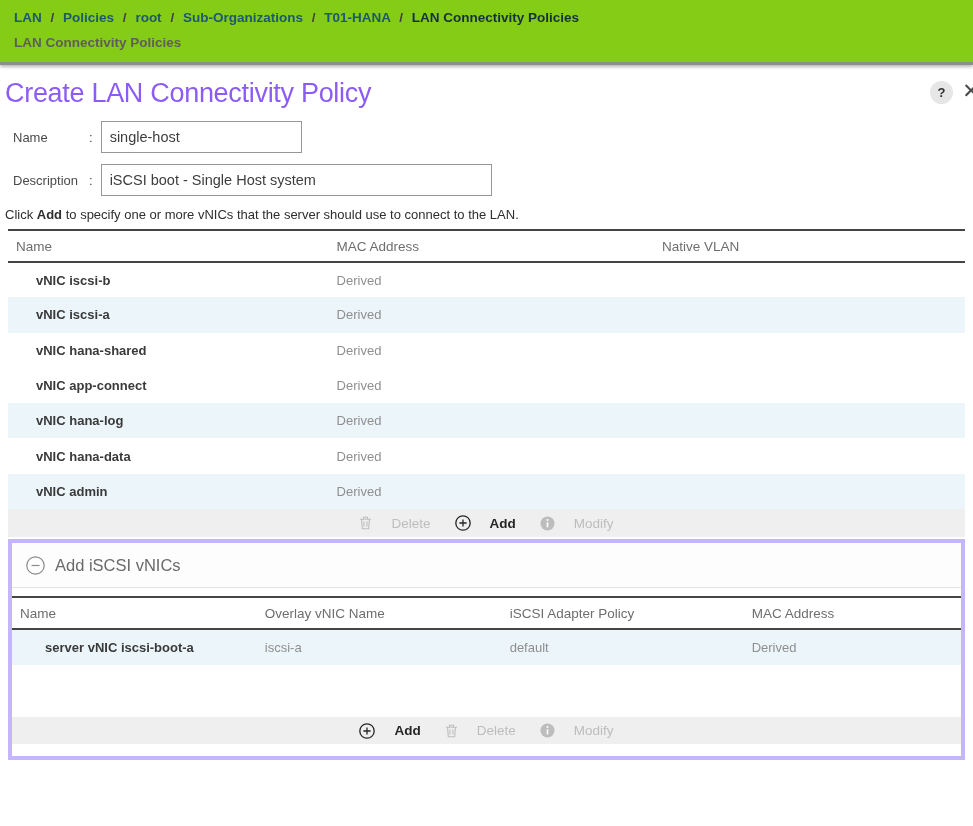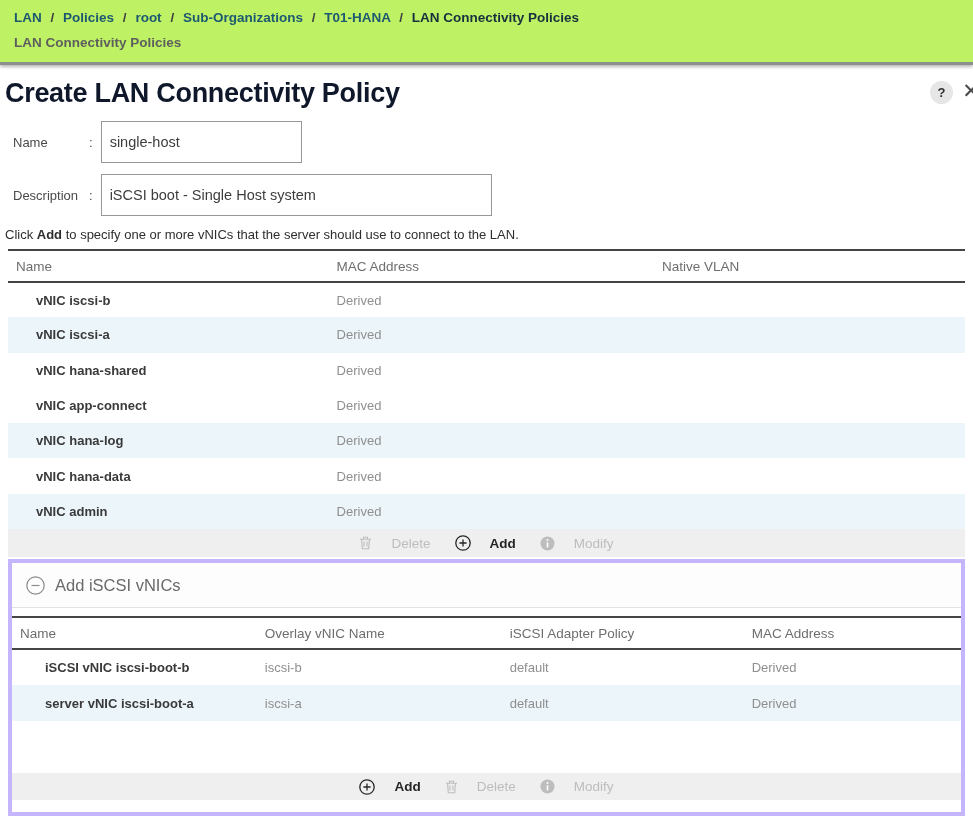--- a/index.html
+++ b/index.html
@@ -7,42 +7,42 @@
   body {
     width: 973px; height: 826px;
     font-family: "Liberation Sans", sans-serif;
     background: #ffffff;
     overflow: hidden;
     position: relative;
   }
 
   
   .topband {
-    background: #bef264;
+    background: #84cc16;
     height: 65px;
     padding: 10px 0 0 14px;
     border-bottom: 3px solid #8d8d8d;
     box-shadow: 0 2px 3px rgba(0,0,0,0.28);
     position: relative;
     z-index: 2;
   }
   .breadcrumb { font-size: 13.5px; font-weight: bold; color: #1d5871; }
   .breadcrumb .crumb { color: #1d5871; cursor: pointer; }
   .breadcrumb .sep { color: #3f3f3f; margin: 0 5px; }
   .breadcrumb .crumb.current { color: #17303e; cursor: default; }
   .subband-title { font-size: 13.5px; font-weight: bold; color: #5e5e5e; margin-top: 10px; }
 
   
   .dialog-header {
     position: relative;
     padding: 13px 0 12px 5px;
     display: flex; align-items: center;
   }
   .dialog-title {
-    font-size: 27px; font-weight: 700; color: #0f172a; letter-spacing: -0.3px;
+    font-size: 27px; font-weight: 400; color: #8b5cf6; letter-spacing: -0.3px;
   }
   .help-btn {
     position: absolute; right: 20px; top: 16px;
     width: 23px; height: 23px; border-radius: 50%;
     background: #e6e6e6; color: #2f2f2f;
     font-size: 13px; font-weight: bold;
     display: flex; align-items: center; justify-content: center;
     cursor: pointer;
   }
   .close-btn {
@@ -51,21 +51,21 @@
     width: 22px; text-align: center;
   }
 
   
   .form-area { padding-left: 13px; }
   .form-row { display: flex; align-items: center; margin-bottom: 11px; }
   .flabel { display: inline-block; width: 76px; font-size: 13px; color: #4a4a4a; }
   .fcolon { font-size: 13px; color: #4a4a4a; margin-right: 8px; }
   .finput {
     border: 1px solid #979797; background: #fff;
-    height: 42px; padding: 2px 8px;
+    height: 32px; padding: 2px 8px;
     font-size: 14.5px; color: #3d3d3d;
     font-family: "Liberation Sans", sans-serif;
   }
   .name-input { width: 201px; }
   .desc-input { width: 391px; }
 
   .instruction { font-size: 13px; color: #2e2e2e; margin: 4px 0 7px 5px; }
 
   
   .tbl-wrap { margin: 0 8px; }
@@ -257,26 +257,20 @@
         </colgroup>
       <thead>
         <tr>
           <th>Name</th>
           <th>Overlay vNIC Name</th>
           <th>iSCSI Adapter Policy</th>
           <th>MAC Address</th>
         </tr>
       </thead>
       <tbody>
-        <tr>
-          <td class="cell-name">iSCSI vNIC iscsi-boot-b</td>
-          <td class="cell-gray">iscsi-b</td>
-          <td class="cell-gray">default</td>
-          <td class="cell-gray">Derived</td>
-        </tr>
         <tr class="alt">
           <td class="cell-name">server vNIC iscsi-boot-a</td>
           <td class="cell-gray">iscsi-a</td>
           <td class="cell-gray">default</td>
           <td class="cell-gray">Derived</td>
         </tr>
       </tbody>
     </table>
   </div>
 

